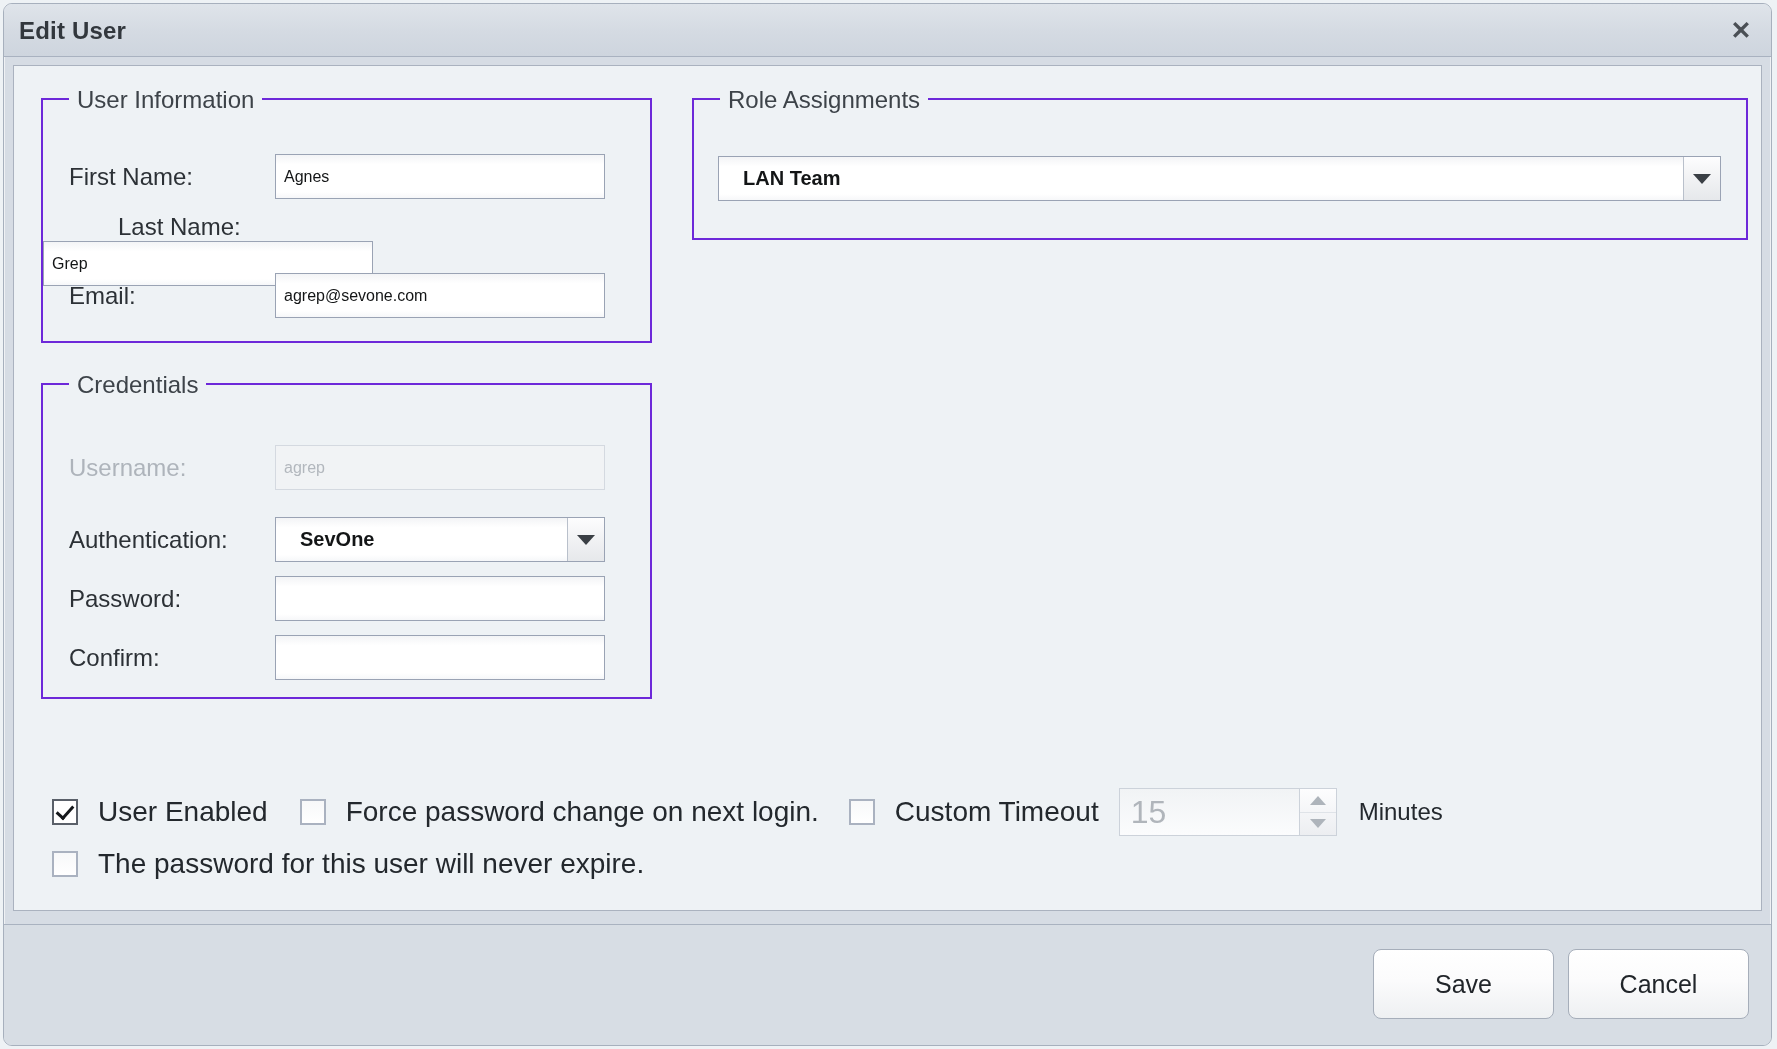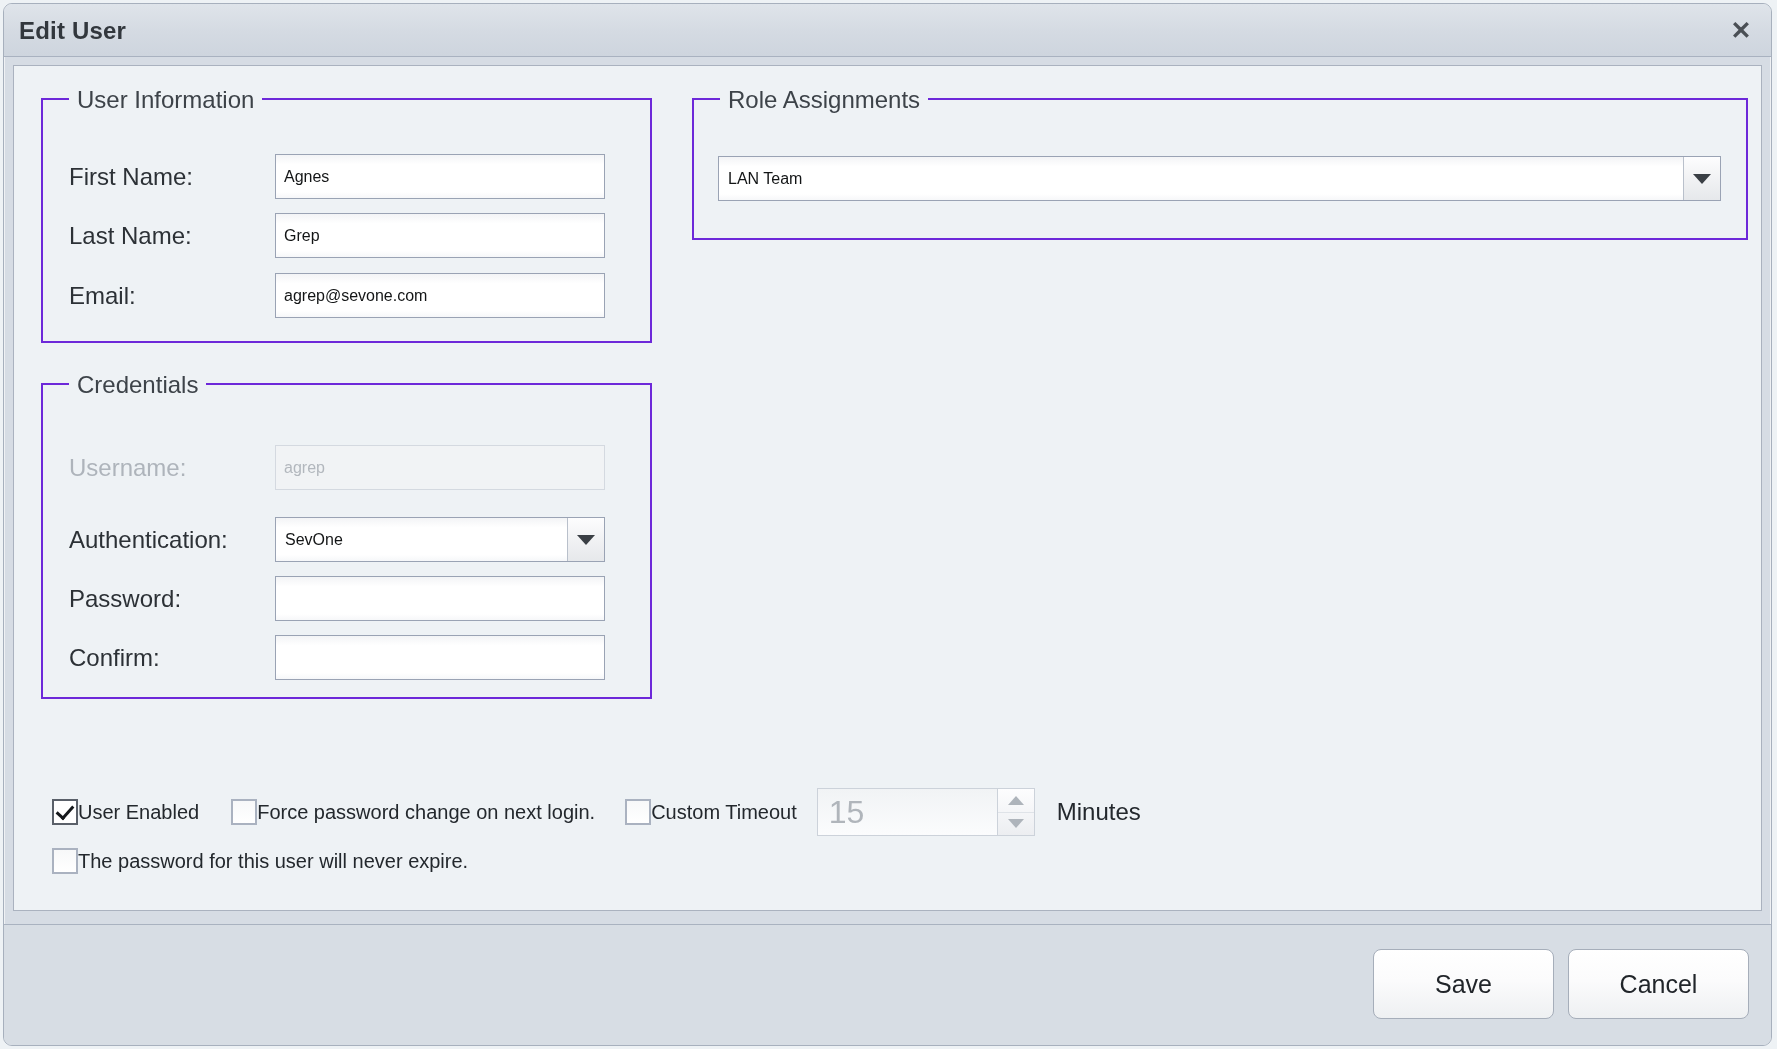--- a/index.html
+++ b/index.html
@@ -143,44 +143,45 @@
     box-sizing: border-box;
     height: 45px;
     border: 1px solid #9aa3b4;
     display: flex;
     align-items: stretch;
     background: #ffffff;
   }
   .combo-value {
     flex: 1 1 auto;
     background: linear-gradient(to bottom, #f3f4f6 0%, #ffffff 22%, #ffffff 86%, #f6f7f9 100%);
-    font-size: 16px;
+    font-size: 20px;
     color: #131516;
-    padding-left: 9px;
+    padding-left: 24px;
     line-height: 43px;
     white-space: nowrap;
     overflow: hidden;
+    font-weight: bold;
   }
   .combo-arrow {
     flex: 0 0 36px;
     border-left: 1px solid #b9c0cb;
     background: linear-gradient(to bottom, #fdfdfe 0%, #f1f2f4 50%, #e6e8eb 100%);
     display: flex;
     align-items: center;
     justify-content: center;
   }
   .tri-down {
     width: 0; height: 0;
     border-left: 9px solid transparent;
     border-right: 9px solid transparent;
     border-top: 10px solid #3a3f45;
   }
 
   #row-first  { left: 0;   top: 54px;  }
-  #row-last   { left: 0;   top: 113px; }
+  #row-last   { left: 0;   top: 113px; flex-direction: column; }
   #row-email  { left: 0;   top: 173px; }
   #row-user   { left: 0;   top: 60px;  }
   #row-auth   { left: 0;   top: 132px; }
   #row-pass   { left: 0;   top: 191px; }
   #row-confirm{ left: 0;   top: 250px; }
 
   #combo-roles {
     position: absolute;
     left: 24px;
     top: 56px;
@@ -213,23 +214,23 @@
     position: absolute;
     left: 6px;
     top: 1px;
     width: 7px;
     height: 14px;
     border: solid #15181b;
     border-width: 0 3px 3px 0;
     transform: rotate(42deg);
   }
   .cb-label {
-    font-size: 20px;
+    font-size: 28px;
     color: #23282d;
-    margin-left: 0;
+    margin-left: 20px;
     white-space: nowrap;
   }
 
   
   .spinner {
     box-sizing: border-box;
     width: 218px;
     height: 48px;
     border: 1px solid #ccd2da;
     background: #f4f6f8;

